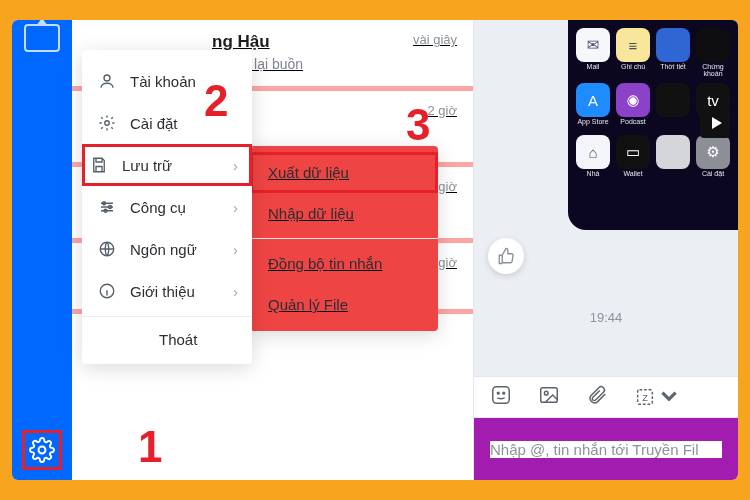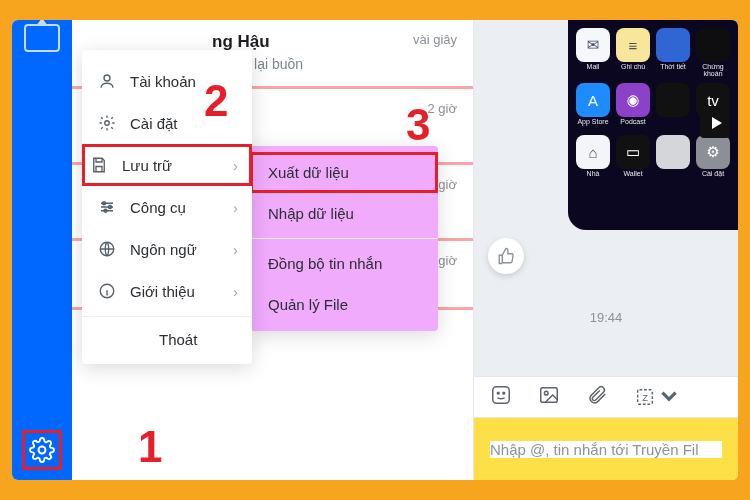--- a/index.html
+++ b/index.html
@@ -15,28 +15,28 @@
     
     .settings-menu { position: absolute; top: 30px; left: 70px; width: 170px; background: #fff; border-radius: 4px; box-shadow: 0 4px 20px rgba(0,0,0,.15); z-index: 30; padding: 10px 0 6px; }
     .menu-item { display: flex; align-items: center; padding: 10px 14px; color: #2b2f33; font-size: 15px; cursor: pointer; position: relative; }
     .menu-item .mi-icon { width: 22px; height: 22px; margin-right: 12px; display: flex; align-items: center; justify-content: center; color: #55606b; }
     .menu-item .chev { margin-left: auto; color: #a0a8b0; }
     .menu-item.highlight { outline: 3px solid #e6202a; outline-offset: -3px; padding-left: 6px; }
     .logout { color: #d93025; padding-left: 48px; text-decoration: underline; }
     .exit-item { padding-left: 77px; }
 
     
-    .submenu { position: absolute; top: 126px; left: 238px; width: 188px; background: #f0abfc; border-radius: 4px; box-shadow: 0 4px 20px rgba(0,0,0,.15); z-index: 25; padding: 6px 0; }
+    .submenu { position: absolute; top: 126px; left: 238px; width: 188px; background: #ef4444; border-radius: 4px; box-shadow: 0 4px 20px rgba(0,0,0,.15); z-index: 25; padding: 6px 0; text-decoration: underline; }
     .submenu-item { padding: 12px 18px; font-size: 15px; color: #2b2f33; cursor: pointer; }
     .submenu-item.highlight { outline: 3px solid #e6202a; outline-offset: -3px; }
     .submenu-divider { height: 1px; background: #e8ebee; margin: 4px 0; }
 
     
     .chat-col { flex: 1; background: #fff; position: relative; border-right: 1px solid #e5e8eb; }
-    .chat-row { display: flex; align-items: flex-start; padding: 12px 16px 14px 140px; border-bottom: 3px solid #fca5a5; }
+    .chat-row { display: flex; align-items: flex-start; padding: 12px 16px 14px 140px; border-bottom: 5px solid #fca5a5; text-decoration: underline; }
     .chat-info .name { font-weight: 600; font-size: 17px; color: #1c1e21; }
     .chat-info .preview { color: #7d8590; font-size: 14px; margin-top: 4px; }
     .chat-time { margin-left: auto; color: #8a9199; font-size: 13px; }
 
     
     .content-col { width: 264px; background: #ebeef2; position: relative; display: flex; flex-direction: column; }
     .phone-shot { position: absolute; top: 0; right: 0; width: 170px; height: 210px; background: #0b0720; border-bottom-left-radius: 18px; overflow: hidden; }
     .phone-grid { display: grid; grid-template-columns: repeat(4, 1fr); gap: 6px; padding: 8px 8px 4px; }
     .app-icon { width: 34px; height: 34px; border-radius: 8px; display: flex; align-items: center; justify-content: center; font-size: 15px; color: #fff;}
     .app-lbl { font-size: 7px; color: #e8e8ee; text-align: center; margin-top: 1px; }
@@ -44,21 +44,21 @@
     .phone-row2 { padding: 2px 8px 8px; display: grid; grid-template-columns: repeat(4, 1fr); gap: 6px;}
     .play-overlay { position: absolute; right: 8px; top: 88px; width: 30px; height: 30px; background: #111; border-radius: 4px; display:flex;align-items:center;justify-content:center; }
     .play-overlay::after { content:""; border-left: 10px solid #fff; border-top: 6px solid transparent; border-bottom: 6px solid transparent; margin-left:3px; }
 
     .thumb-bubble { position:absolute; left: 14px; top: 218px; width: 36px; height: 36px; background:#fff; border-radius: 50%; box-shadow: 0 2px 6px rgba(0,0,0,.15); display:flex;align-items:center;justify-content:center; color:#8a9199; font-size:17px;}
     .time-stamp { position:absolute; top: 262px; left: 0; right: 0; text-align:center; color:#8c939b; font-size: 13px; margin-top: 28px; }
 
     
     .toolbar { position: absolute; bottom: 62px; left: 0; right: 0; height: 42px; background: #fff; border-top: 1px solid #e5e8eb; border-bottom: 1px solid #e5e8eb; display:flex; align-items:center; gap: 26px; padding: 0 16px; color:#5c646d; }
     .toolbar svg { width: 22px; height: 22px; }
-    .input-area { position: absolute; bottom: 0; left: 0; right: 0; height: 62px; background: #fde047; display:flex; align-items:center; padding: 0 16px; }
+    .input-area { position: absolute; bottom: 0; left: 0; right: 0; height: 62px; background: #a21caf; display:flex; align-items:center; padding: 0 16px; }
     .input-area input { border: none; outline: none; width: 100%; font-size: 15px; color:#333; }
     .input-area input::placeholder { color:#8c939b; }
 
     
     .badge { position: absolute; font-size: 44px; font-weight: 700; color: #e6202a; z-index: 40; pointer-events:none; }
     .b1 { bottom: 8px; left: 126px; }
     .b2 { top: 56px; left: 192px; }
     .b3 { top: 80px; left: 394px; }
   </style>
 </head>

